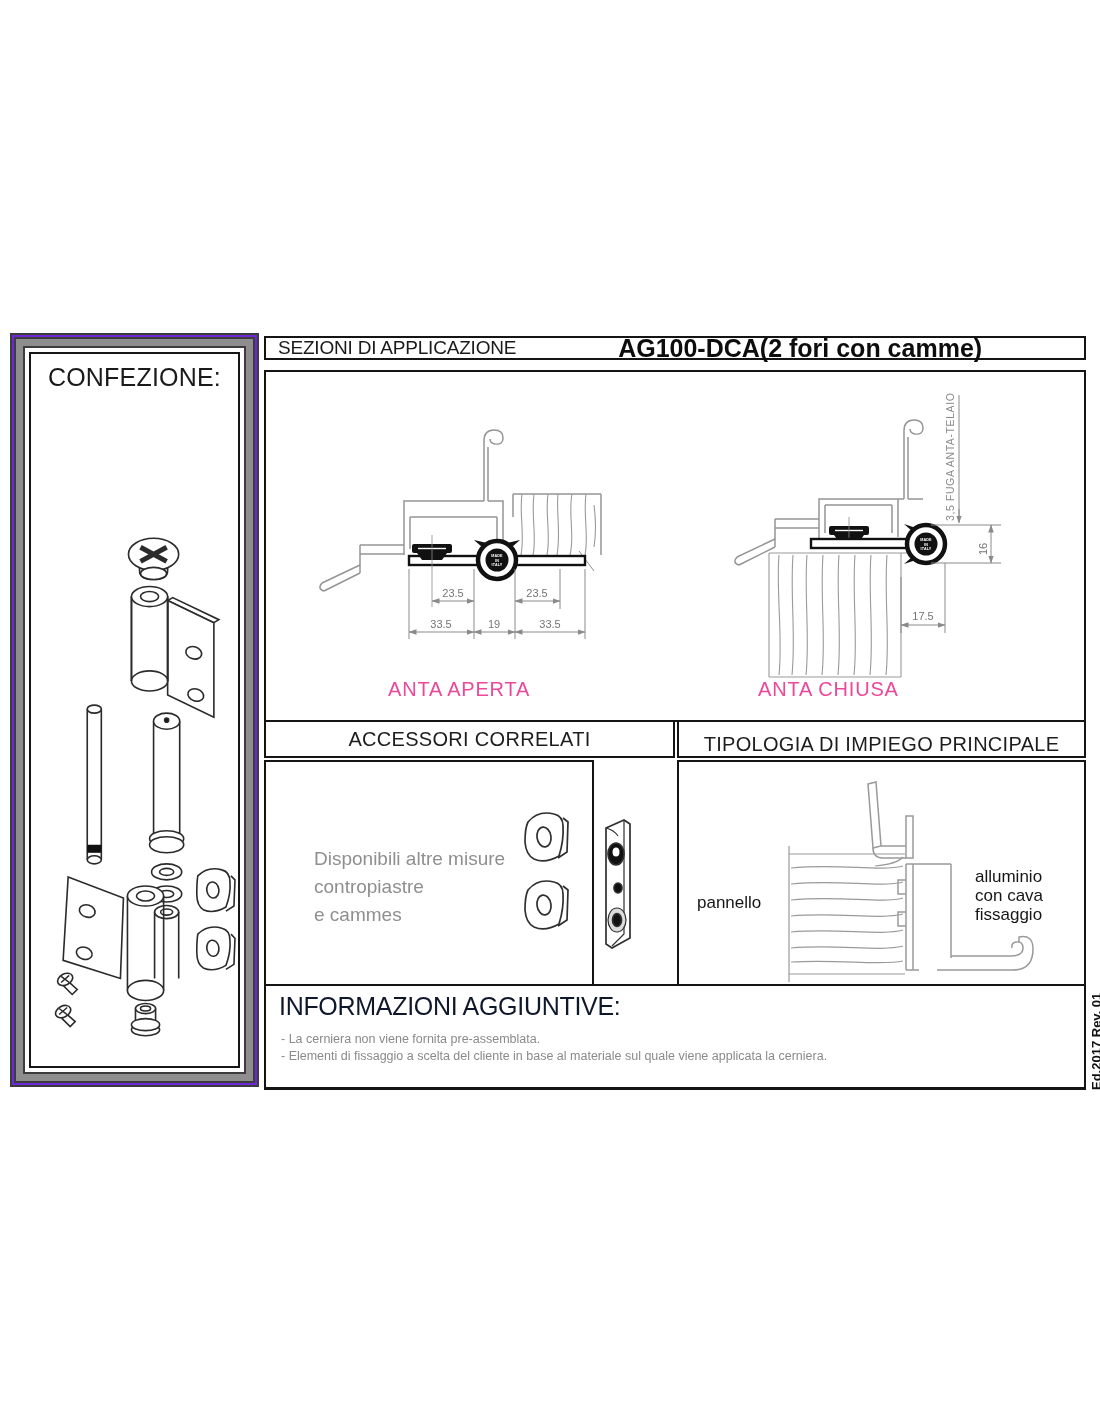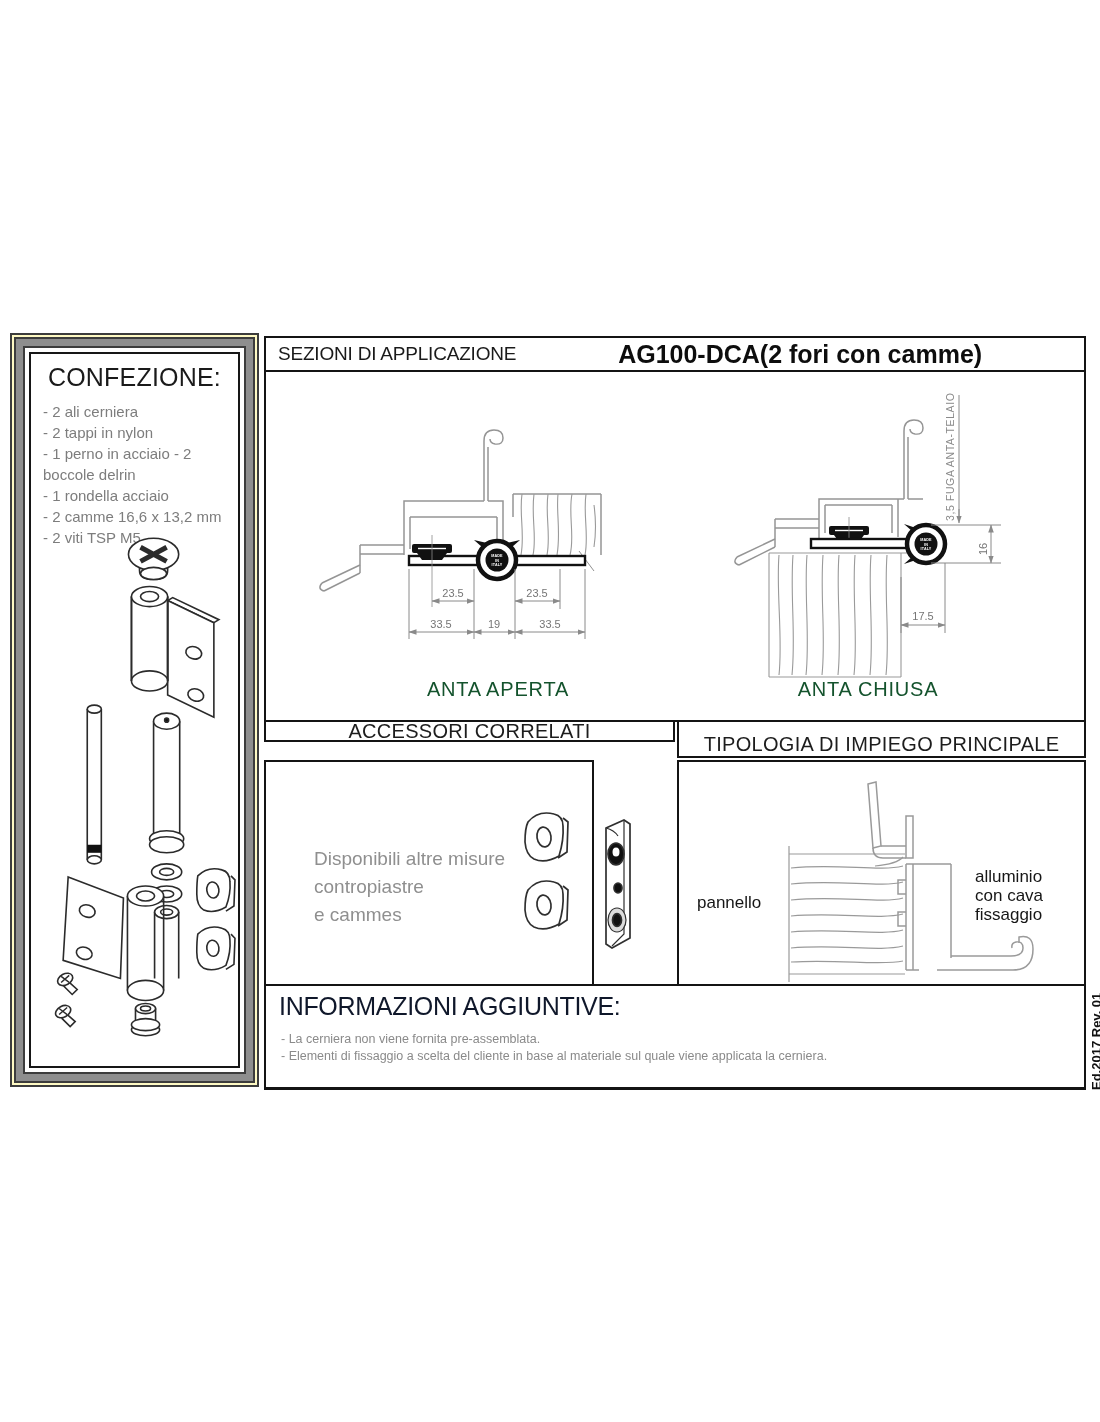--- a/index.html
+++ b/index.html
@@ -5,41 +5,41 @@
   html,body{margin:0;padding:0;}
   body{
     width:1100px;height:1422px;background:#ffffff;position:relative;
     font-family:"Liberation Sans",sans-serif;color:#1d1d1d;overflow:hidden;
   }
   .abs{position:absolute;}
   .box{position:absolute;border:2px solid #141414;background:#fff;box-sizing:border-box;}
 
   
   .confezione-panel{position:absolute;left:10px;top:333px;width:249px;height:754px;
-    border:2px solid #3c3c3c;box-sizing:border-box;background:#fef9c3;}
+    border:2px solid #3c3c3c;box-sizing:border-box;background:#6d28d9;}
   .metal-frame{position:absolute;inset:2px;border:9px solid #8e8e8e;box-sizing:border-box;
     outline:2px solid #3c3c3c;outline-offset:-2px;
     box-shadow:inset 0 0 0 2px #3c3c3c;background:#fff;}
   .confezione-inner{position:absolute;inset:17px;border:2px solid #161616;background:#fff;}
   .confezione-title{text-align:center;margin-top:9px;font-size:25px;letter-spacing:0.2px;color:#1a1a1a;}
   .confezione-list{margin:9px 0 0 12px;width:196px;color:#7d7d7d;font-size:15px;line-height:21px;}
   .exploded-svg{position:absolute;left:4px;top:170px;width:206px;height:536px;}
 
   
-  .header-box{left:264px;top:336px;width:822px;height:36px;display:flex;align-items:center;}
+  .header-box{left:264px;top:336px;width:822px;height:24px;display:flex;align-items:center;}
   .section-label{margin-left:12px;font-size:19px;letter-spacing:-0.2px;color:#1a1a1a;white-space:nowrap;}
   .product-title{flex:1;text-align:center;font-weight:bold;font-size:25px;color:#0d0d0d;white-space:nowrap;}
   .product-variant{}
 
   .sections-box{left:264px;top:370px;width:822px;height:352px;}
-  .anta-label{position:absolute;font-size:20px;letter-spacing:0.8px;color:#14532d;text-align:center;width:220px;top:306px;}
+  .anta-label{position:absolute;font-size:20px;letter-spacing:0.8px;color:#ec4899;text-align:left;width:220px;top:306px;}
   .anta-aperta-label{left:122px;}
   .anta-chiusa-label{left:492px;}
 
-  .acc-header{left:264px;top:720px;width:411px;height:22px;display:flex;align-items:center;justify-content:center;}
+  .acc-header{left:264px;top:720px;width:411px;height:38px;display:flex;align-items:center;justify-content:center;}
   .acc-header span,.tip-header span{font-size:20px;letter-spacing:0.3px;}
   .acc-body{left:264px;top:760px;width:330px;height:226px;}
   .tip-header{left:677px;top:720px;width:409px;height:38px;display:flex;align-items:flex-end;justify-content:center;}
   .tip-body{left:677px;top:760px;width:409px;height:226px;}
 
   .info-box{left:264px;top:984px;width:822px;height:106px;border-bottom-width:3px;}
   .info-title{margin:6px 0 0 13px;font-size:25px;letter-spacing:-0.3px;color:#0f172a;}
   .info-notes{margin:10px 0 0 15px;color:#8a8a8a;font-size:12.5px;line-height:17px;}
 
   .edition{position:absolute;left:1089px;top:1090px;transform:rotate(-90deg);transform-origin:0 0;
@@ -53,28 +53,20 @@
   .note-gray{fill:#8f8f8f;font-size:19px;}
   .draw-label{fill:#161616;font-size:17px;}
 </style>
 </head>
 <body>
 
 <div class="confezione-panel">
   <div class="metal-frame"></div>
   <div class="confezione-inner">
     <div class="confezione-title">CONFEZIONE:</div>
-    <div class="confezione-list">
-      <div>- 2 ali cerniera</div>
-      <div>- 2 tappi in nylon</div>
-      <div>- 1 perno in acciaio - 2 boccole delrin</div>
-      <div>- 1 rondella acciaio</div>
-      <div>- 2 camme 16,6 x 13,2 mm</div>
-      <div>- 2 viti TSP M5</div>
-    </div>
 
     <svg class="exploded-svg" viewBox="0 0 205 525">
       <g stroke="#2b2b2b" stroke-width="1.6" fill="#fff">
 
         <g>
           <path d="M104,28 V42 Q104,51 118,51 Q132,51 132,42 V28"></path>
           <ellipse cx="118" cy="26" rx="25" ry="16"></ellipse>
           <path d="M105,19 L131,33 M131,19 L105,33" stroke-width="5" fill="none"></path>
           <ellipse cx="118" cy="45" rx="13" ry="6"></ellipse>
         </g>

